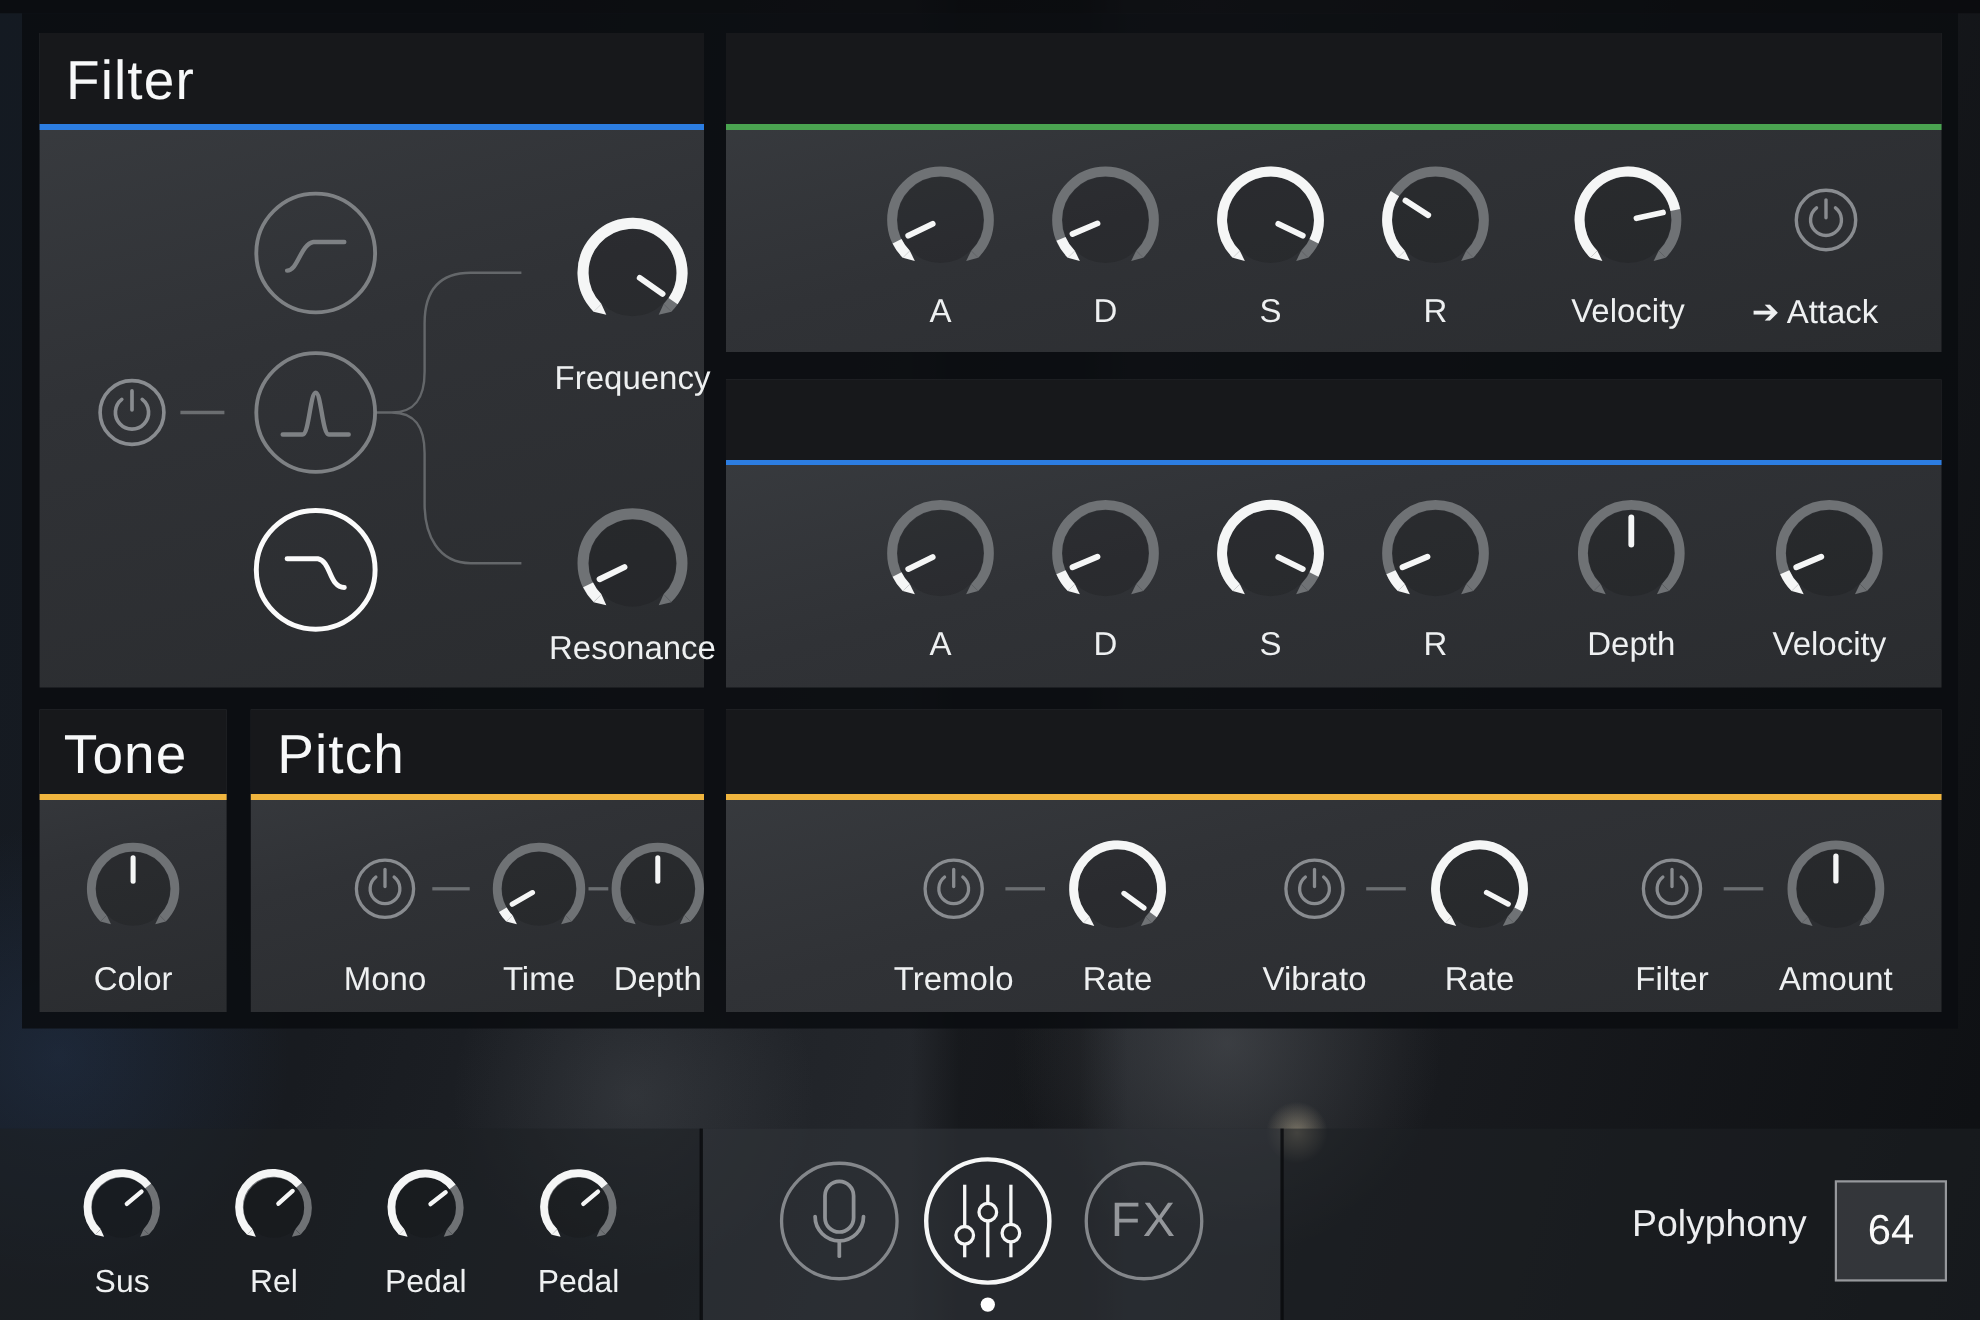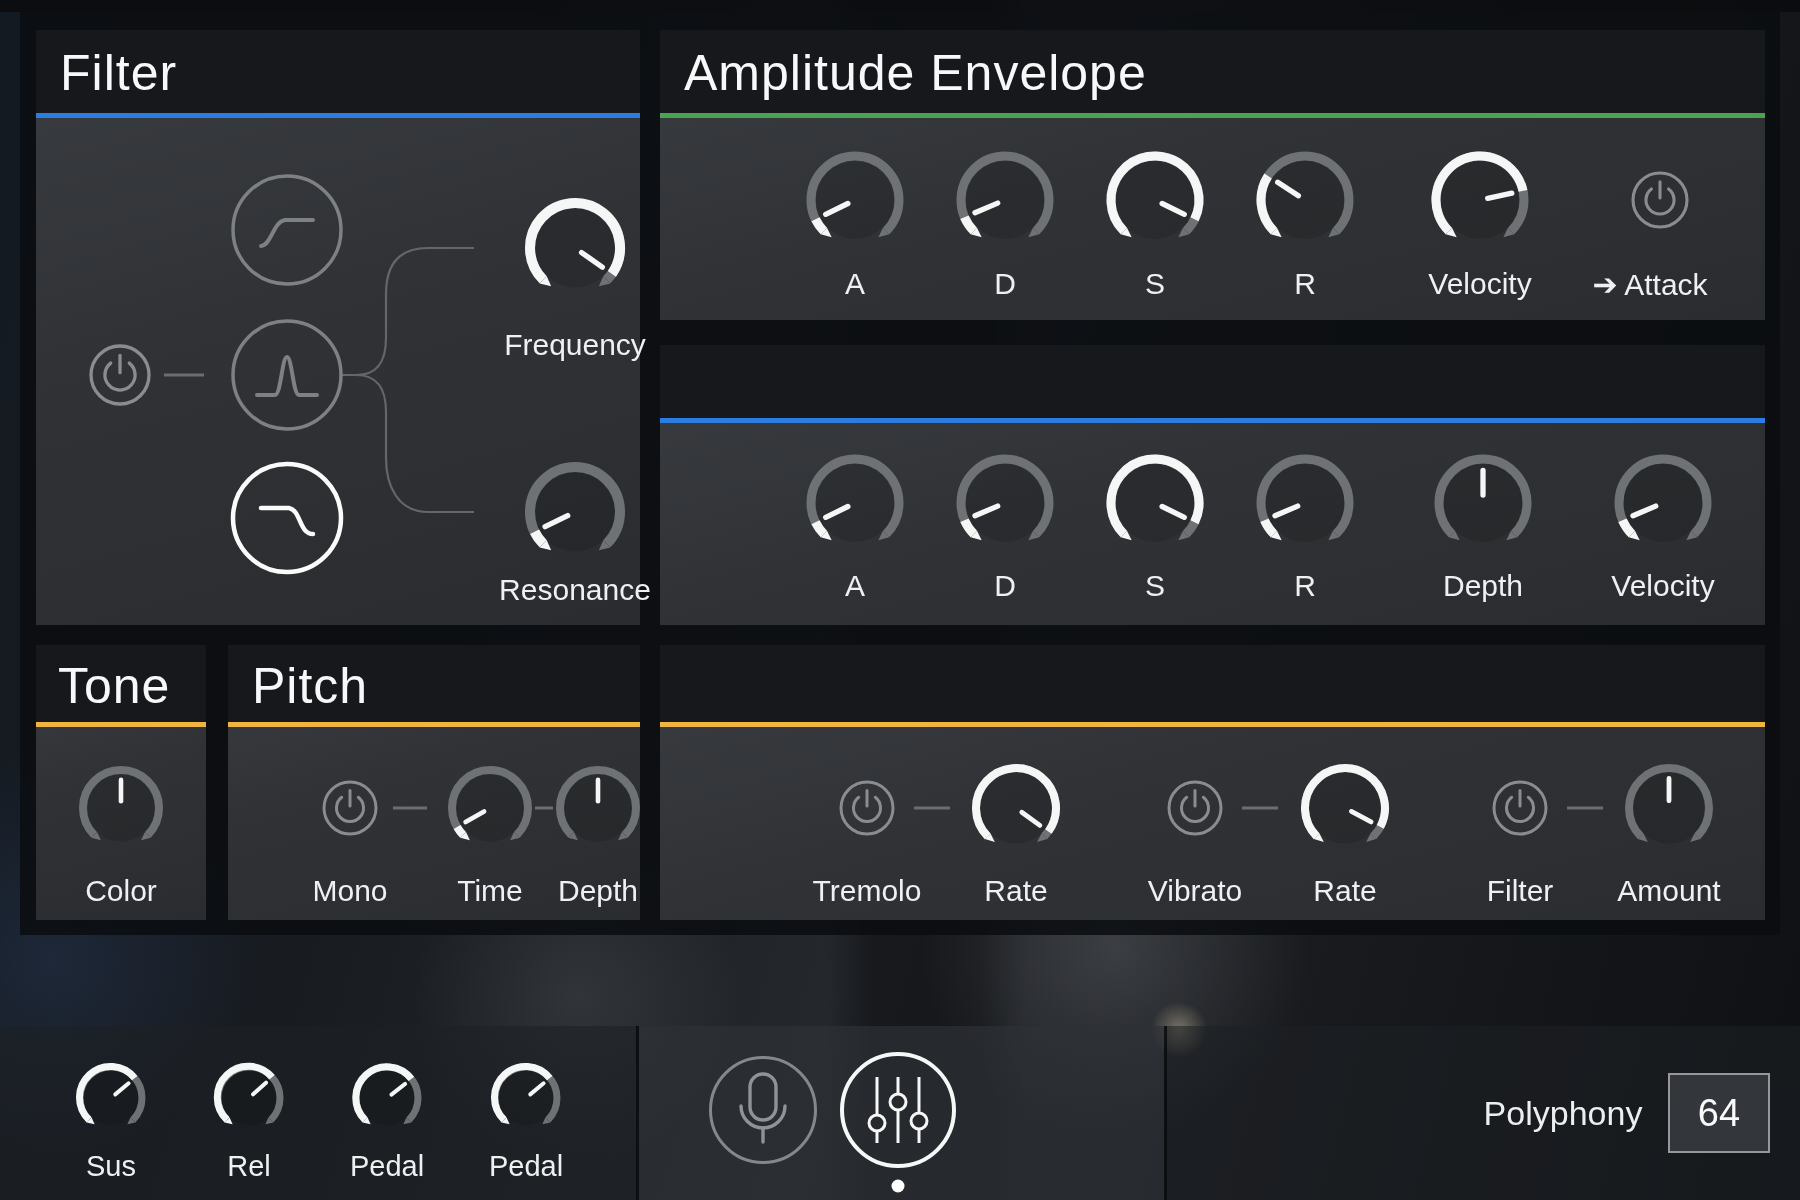--- a/index.html
+++ b/index.html
@@ -28,21 +28,21 @@
   .bar{position:absolute;left:0;top:1026px;width:1800px;height:174px;background:rgba(30,32,36,0.58);}
   .bar-center{position:absolute;left:637px;top:1026px;width:528px;height:174px;background:rgba(72,76,82,0.28);}
   .vdiv{position:absolute;top:1026px;width:3px;height:174px;background:rgba(8,9,11,0.8);}
   .circle-btn{position:absolute;transform:translate(-50%,-50%);border-radius:50%;
       display:flex;align-items:center;justify-content:center;box-sizing:border-box;}
   .btn-dim{border:3px solid #84878b;}
   .btn-sel{border:4px solid #f6f7f7;}
   .fx-text{font-size:44px;letter-spacing:2px;color:#94979b;font-weight:300;}
   .dot{position:absolute;width:13px;height:13px;border-radius:50%;background:#fff;transform:translate(-50%,-50%);}
   .poly-lbl{position:absolute;transform:translate(-50%,-50%);font-size:34px;font-weight:300;color:#edeef0;white-space:nowrap;}
-  .poly-box{position:absolute;left:1668px;top:1073px;width:102px;height:80px;box-sizing:border-box;
+  .poly-box{position:absolute;left:1668px;top:1073px;width:102px;height:92px;box-sizing:border-box;
       border:2px solid #96989c;background:rgba(62,64,68,0.75);
       display:flex;align-items:center;justify-content:center;font-size:38px;color:#fafafa;}
   svg{overflow:visible;}
 </style>
 </head>
 <body>
 
 <div id="app">
   <div class="bg"></div>
   <div class="topstrip"></div>
@@ -92,21 +92,20 @@
         <path d="M 22.2 85.8 A 45 45 0 1 1 85.8 85.8" stroke="#6f7275" stroke-width="10" fill="none"></path>
         <polygon points="25.7,82.3 18.6,89.4 30.2,92.2" fill="#f5f6f6"></polygon>
         <polygon points="82.3,82.3 89.4,89.4 77.8,92.2" fill="#6f7275"></polygon>
         <path d="M 22.2 85.8 A 45 45 0 0 1 13.6 73.7" stroke="#f5f6f6" stroke-width="10" fill="none"></path>
         <line x1="46.7" y1="57.6" x2="24.1" y2="68.6" stroke="#f5f6f6" stroke-width="5.4" stroke-linecap="round"></line>
       </svg>
     </div>
   <div class="lbl ctr" style="left:575px;top:590px">Resonance</div>
 
   <div class="panel" style="left: 660px; top: 30px; width: 1105px; height: 290px; --hh: 83px; --ac: #4aa350;"></div>
-  <div class="title" style="left:684px;top:44px">Amplitude Envelope</div>
 
   <div class="knob ctr" style="left:855px;top:200px">
       <svg width="105" height="105" viewBox="0 0 105 105">
         <circle cx="52.5" cy="52.5" r="39.05" fill="rgba(12,13,15,0.16)"></circle>
         <path d="M 21.4 83.6 A 44 44 0 1 1 83.6 83.6" stroke="#6f7275" stroke-width="9" fill="none"></path>
         <polygon points="24.6,80.4 18.2,86.8 29.2,89.8" fill="#f5f6f6"></polygon>
         <polygon points="80.4,80.4 86.8,86.8 75.8,89.8" fill="#6f7275"></polygon>
         <path d="M 21.4 83.6 A 44 44 0 0 1 13.0 71.8" stroke="#f5f6f6" stroke-width="9" fill="none"></path>
         <line x1="45.4" y1="56.0" x2="23.2" y2="66.8" stroke="#f5f6f6" stroke-width="5.3" stroke-linecap="round"></line>
       </svg>
@@ -408,19 +407,22 @@
   <div class="circle-btn btn-sel" style="left:898px;top:1110px;width:116px;height:116px">
     <svg width="84" height="84" viewBox="-42 -42 84 84">
       <line x1="-21" y1="-33" x2="-21" y2="33" stroke="#f6f7f7" stroke-width="3"></line>
       <line x1="0" y1="-33" x2="0" y2="33" stroke="#f6f7f7" stroke-width="3"></line>
       <line x1="21" y1="-33" x2="21" y2="33" stroke="#f6f7f7" stroke-width="3"></line>
       <circle cx="-21" cy="13" r="8" fill="#27292c" stroke="#f6f7f7" stroke-width="3"></circle>
       <circle cx="0" cy="-8" r="8" fill="#27292c" stroke="#f6f7f7" stroke-width="3"></circle>
       <circle cx="21" cy="11" r="8" fill="#27292c" stroke="#f6f7f7" stroke-width="3"></circle>
     </svg>
   </div>
+  <div class="circle-btn btn-dim" style="left:1040px;top:1110px;width:108px;height:108px">
+    <span class="fx-text">FX</span>
+  </div>
   <div class="dot" style="left:898px;top:1186px"></div>
 
   <div class="poly-lbl" style="left:1563px;top:1113px">Polyphony</div>
   <div class="poly-box">
     <span>64</span>
   </div>
 </div>
 
 </body></html>

